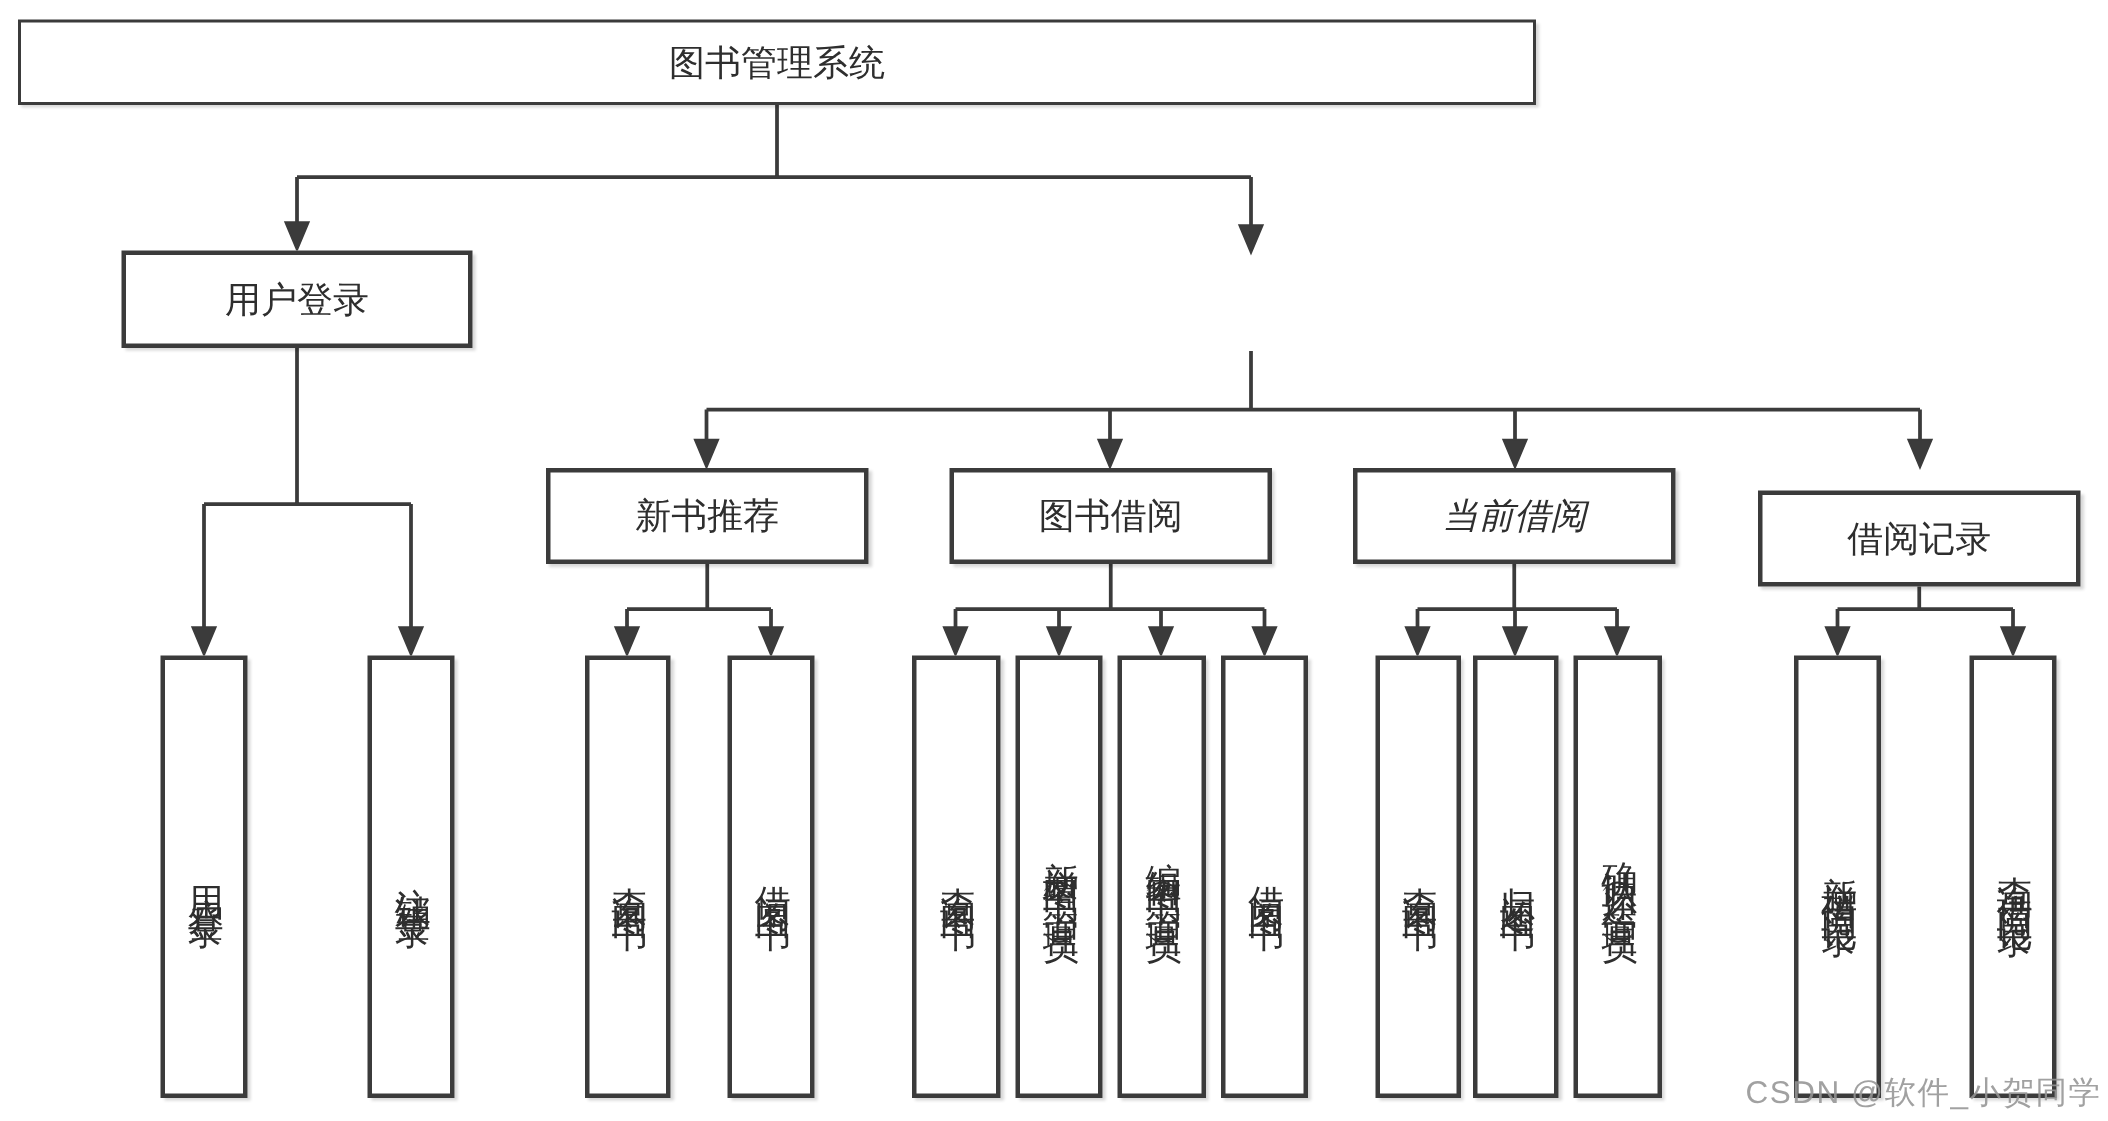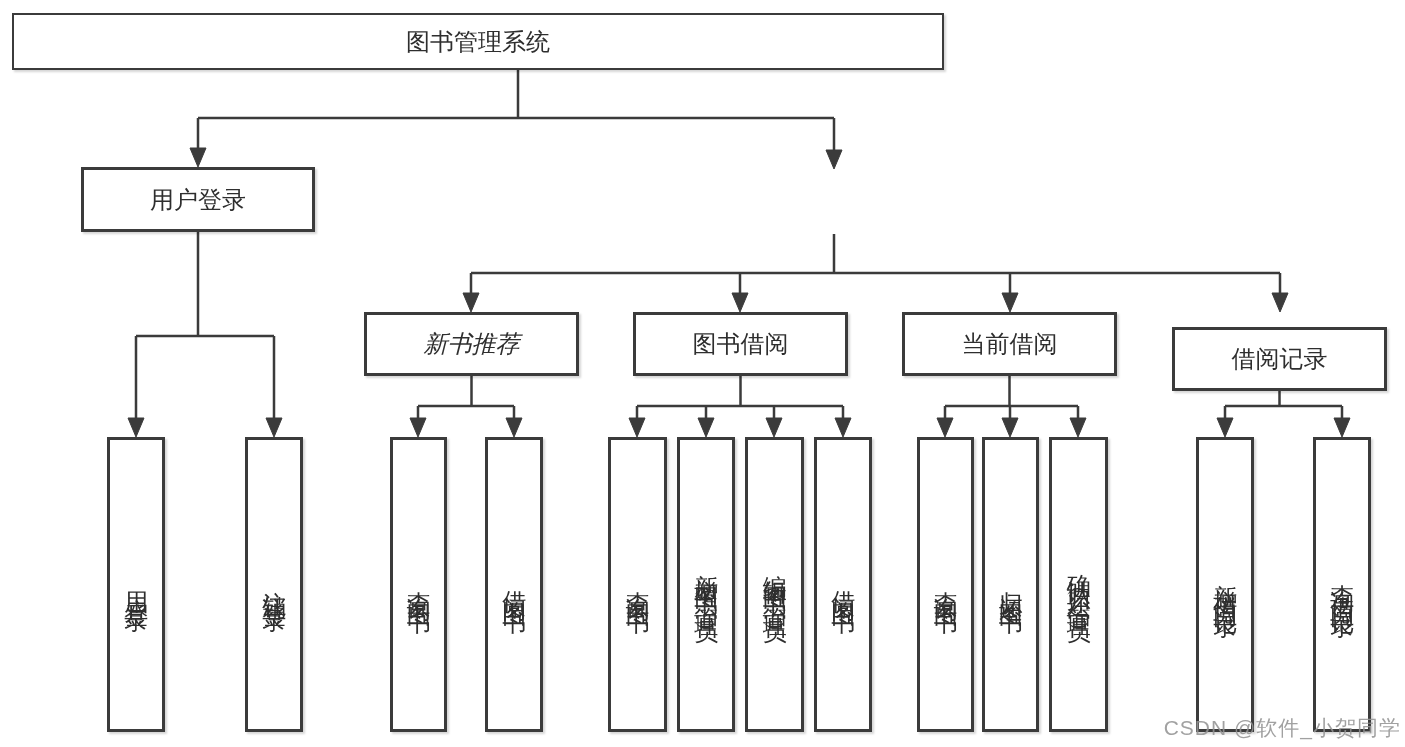--- a/index.html
+++ b/index.html
@@ -97,35 +97,35 @@
     <path d="M1009.5,376 V406 M945,406 H1078 M945,406 V419 M1010,406 V419 M1078,406 V419"></path>
     <polygon points="937,418 953,418 945,437"></polygon>
     <polygon points="1002,418 1018,418 1010,437"></polygon>
     <polygon points="1070,418 1086,418 1078,437"></polygon>
 
     <path d="M1279.5,376 V406 M1225,406 H1342 M1225,406 V419 M1342,406 V419"></path>
     <polygon points="1217,418 1233,418 1225,437"></polygon>
     <polygon points="1334,418 1350,418 1342,437"></polygon>
   </svg>
 
-  <div class="node root-node" style="left:12px; top:13px; width:932px; height:57px;">
+  <div class="node root-node" style="left:12px; top:13px; width:1012px; height:57px;">
     <span>图书管理系统</span>
   </div>
 
   <div class="node" style="left:81px; top:167px; width:234px; height:65px;">
     <span>用户登录</span>
   </div>
 
-  <div class="node" style="left:364px; top:312px; width:215px; height:64px;font-style:italic;">
+  <div class="node" style="left:364px; top:312px; width:215px; height:64px;">
     <span>新书推荐</span>
   </div>
   <div class="node" style="left:633px; top:312px; width:215px; height:64px;justify-content:center;">
     <span>图书借阅</span>
   </div>
-  <div class="node" style="left:902px; top:312px; width:215px; height:64px;">
+  <div class="node" style="left:902px; top:312px; width:215px; height:64px;font-style:italic;">
     <span>当前借阅</span>
   </div>
   <div class="node" style="left:1172px; top:312px; width:215px; height:64px;margin-top:15px;">
     <span>借阅记录</span>
   </div>
 
   <div class="node v-node" style="left:107px; top:437px; width:58px; height:295px;">
     <span class="v-label">用户登录</span>
   </div>
   <div class="node v-node" style="left:245px; top:437px; width:58px; height:295px;">

